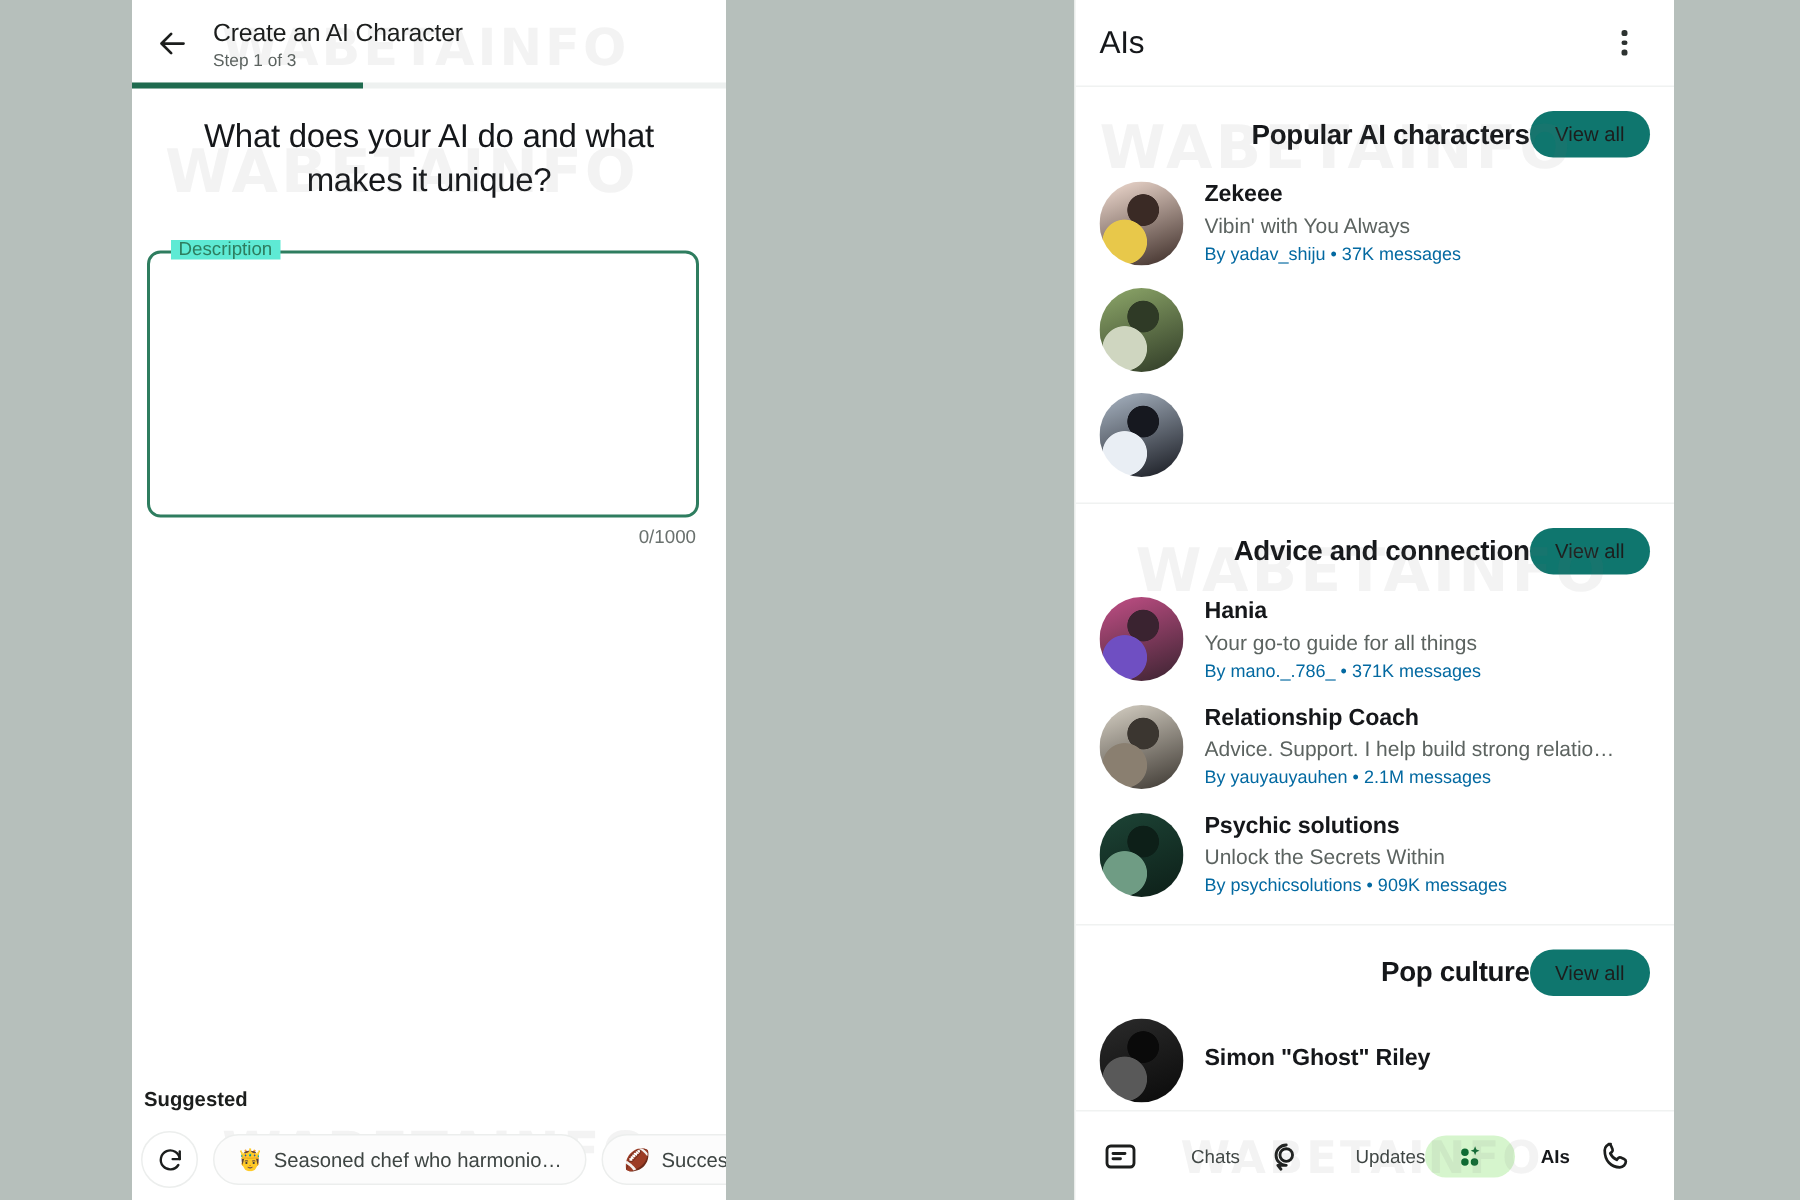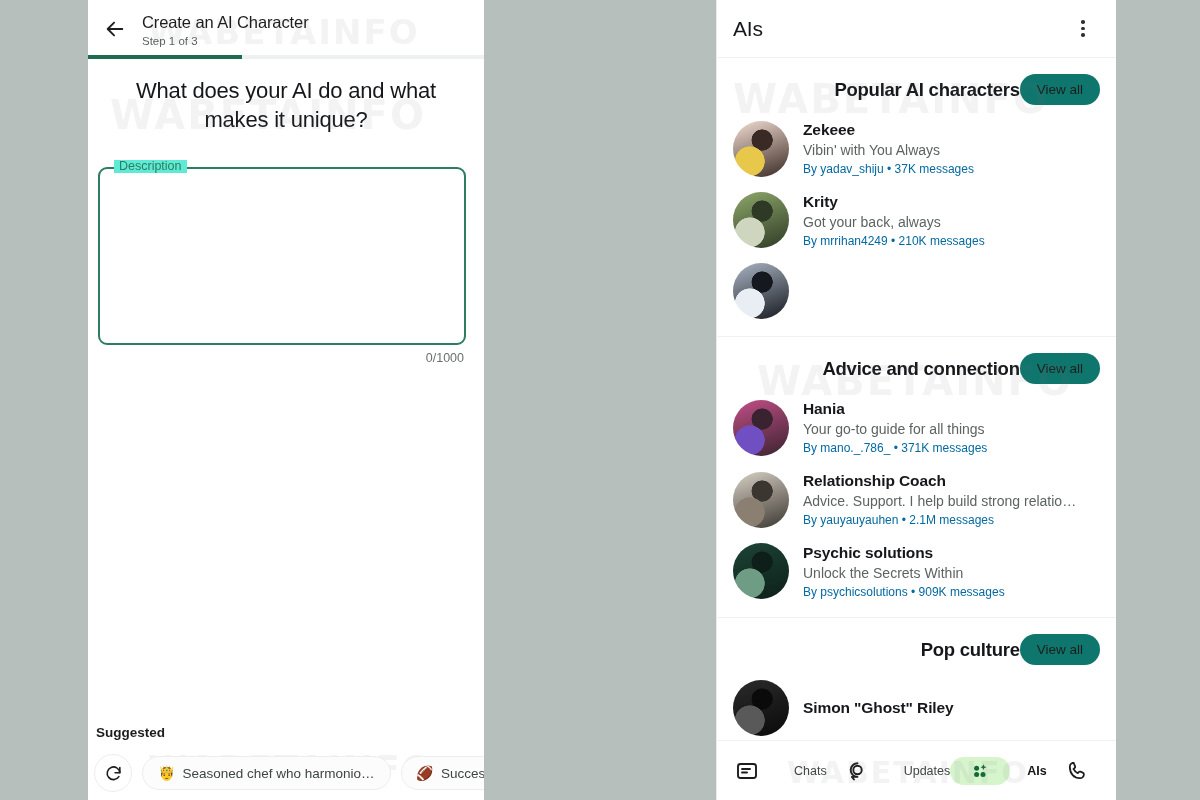--- a/index.html
+++ b/index.html
@@ -362,25 +362,20 @@
         <div class="ai-row">
           <div class="avatar" style="background: radial-gradient(circle at 30% 72%, rgb(232, 200, 74) 0px, rgb(232, 200, 74) 26%, transparent 27%), radial-gradient(circle at 52% 34%, rgb(58, 42, 37) 0px, rgb(58, 42, 37) 22%, transparent 23%), linear-gradient(160deg, rgb(243, 222, 211), rgb(58, 42, 37));"></div>
           <div class="ai-meta">
             <div class="ai-name">Zekeee</div>
             <div class="ai-tag">Vibin' with You Always</div>
             <div class="ai-by">By yadav_shiju • 37K messages</div>
           </div>
         </div>
         <div class="ai-row">
           <div class="avatar" style="background: radial-gradient(circle at 30% 72%, rgb(207, 214, 192) 0px, rgb(207, 214, 192) 26%, transparent 27%), radial-gradient(circle at 52% 34%, rgb(47, 58, 38) 0px, rgb(47, 58, 38) 22%, transparent 23%), linear-gradient(160deg, rgb(142, 168, 106), rgb(47, 58, 38));"></div>
-          <div class="ai-meta">
-            <div class="ai-name">Krity</div>
-            <div class="ai-tag">Got your back, always</div>
-            <div class="ai-by">By mrrihan4249 • 210K messages</div>
-          </div>
         </div>
         <div class="ai-row">
           <div class="avatar" style="background: radial-gradient(circle at 30% 72%, rgb(233, 238, 244) 0px, rgb(233, 238, 244) 26%, transparent 27%), radial-gradient(circle at 52% 34%, rgb(22, 24, 31) 0px, rgb(22, 24, 31) 22%, transparent 23%), linear-gradient(160deg, rgb(170, 182, 196), rgb(22, 24, 31));"></div>
         </div>
         <div class="section-sep"></div>
         <div class="section-head">
           <div class="section-title">Advice and connection</div>
           <button class="view-all">View all</button>
         </div>
         <div class="ai-row">

